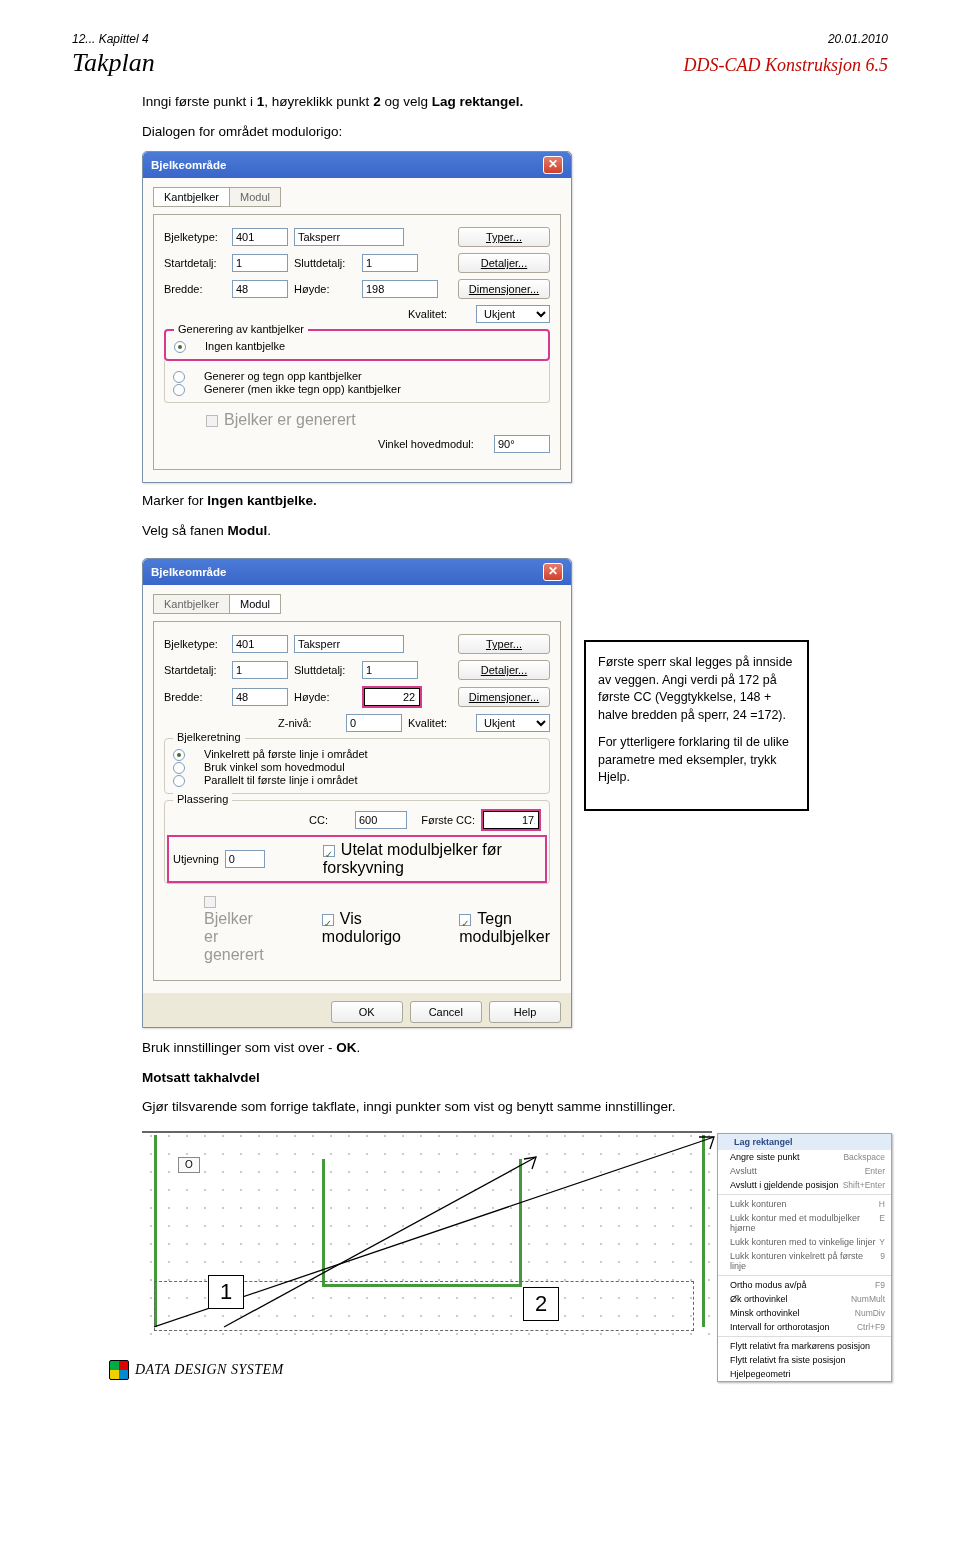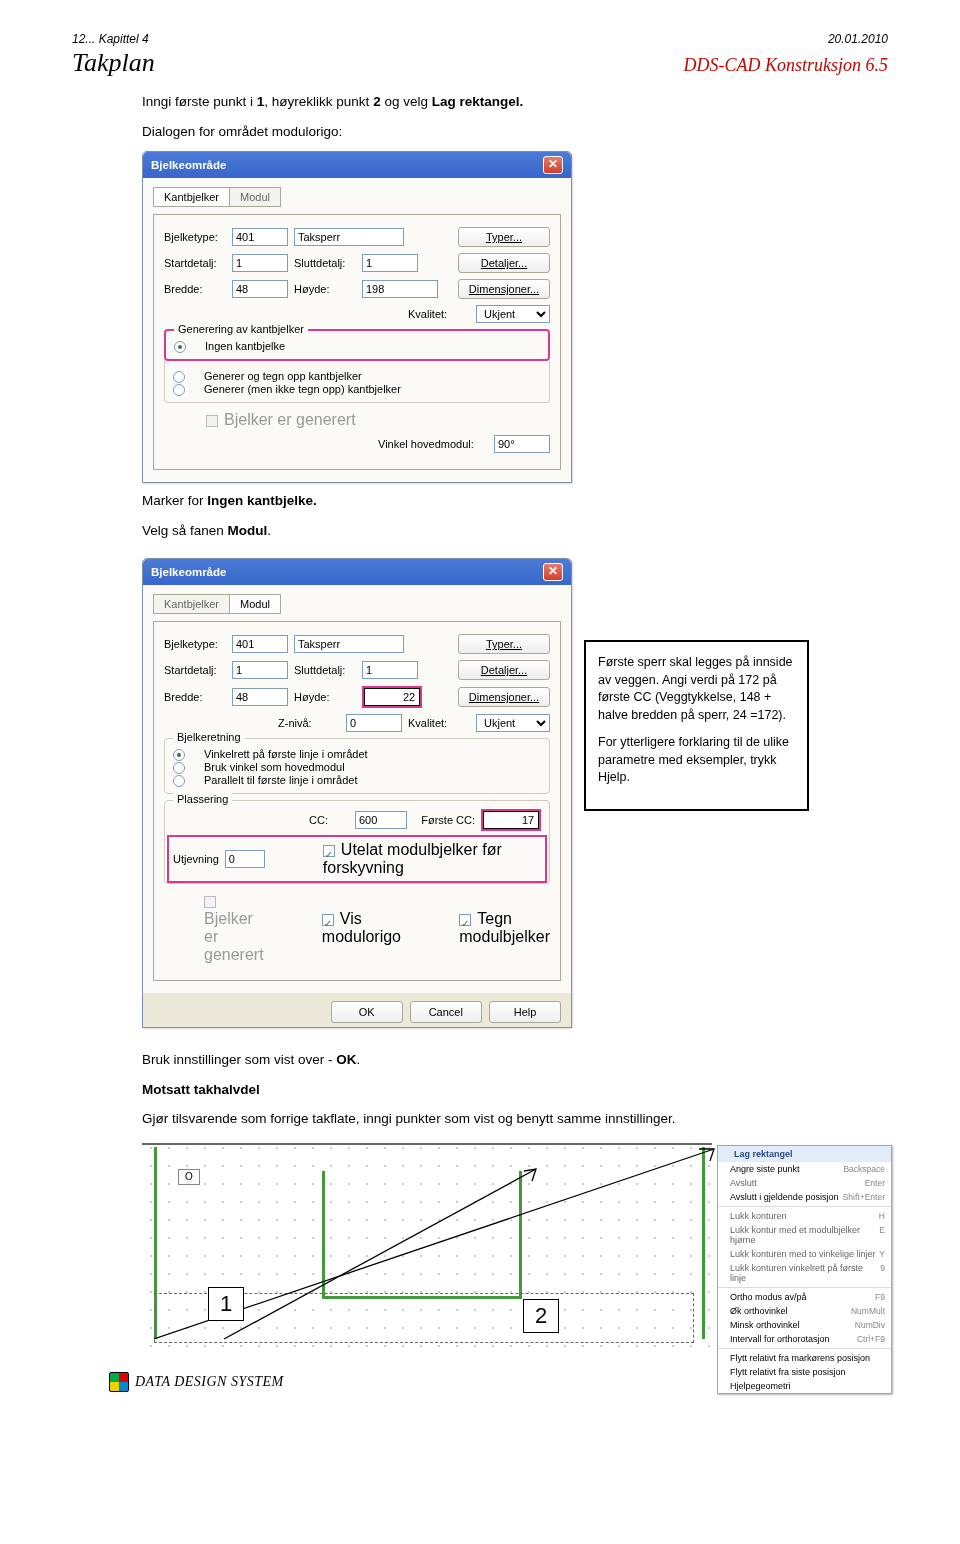--- a/index.html
+++ b/index.html
@@ -240,21 +240,21 @@
      <span class="bb">Help</span>
    </div>
   </div>
 
   <div class="sidenote">
     <p>Første sperr skal legges på innside av veggen. Angi verdi på 172 på første CC (Veggtykkelse, 148 + halve bredden på sperr, 24 =172).</p>
     <p>For ytterligere forklaring til de ulike parametre med eksempler, trykk Hjelp.</p>
   </div>
  </div>
 
- <div class="body-text" style="margin-top:14px">
+ <div class="body-text" style="margin-top:2px">
    <p><span>Bruk innstillinger som vist over - </span><b>OK</b>.</p>
    <p><b>Motsatt takhalvdel</b></p>
    <p style="text-align:justify">Gjør tilsvarende som forrige takflate, inngi punkter som vist og benytt samme innstillinger.</p>
  </div>
 
  <div class="diagram-wrap">
    <div class="diagram">
      <div class="top-line"></div>
      <div class="green-l"></div>
      <div class="green-r"></div>

